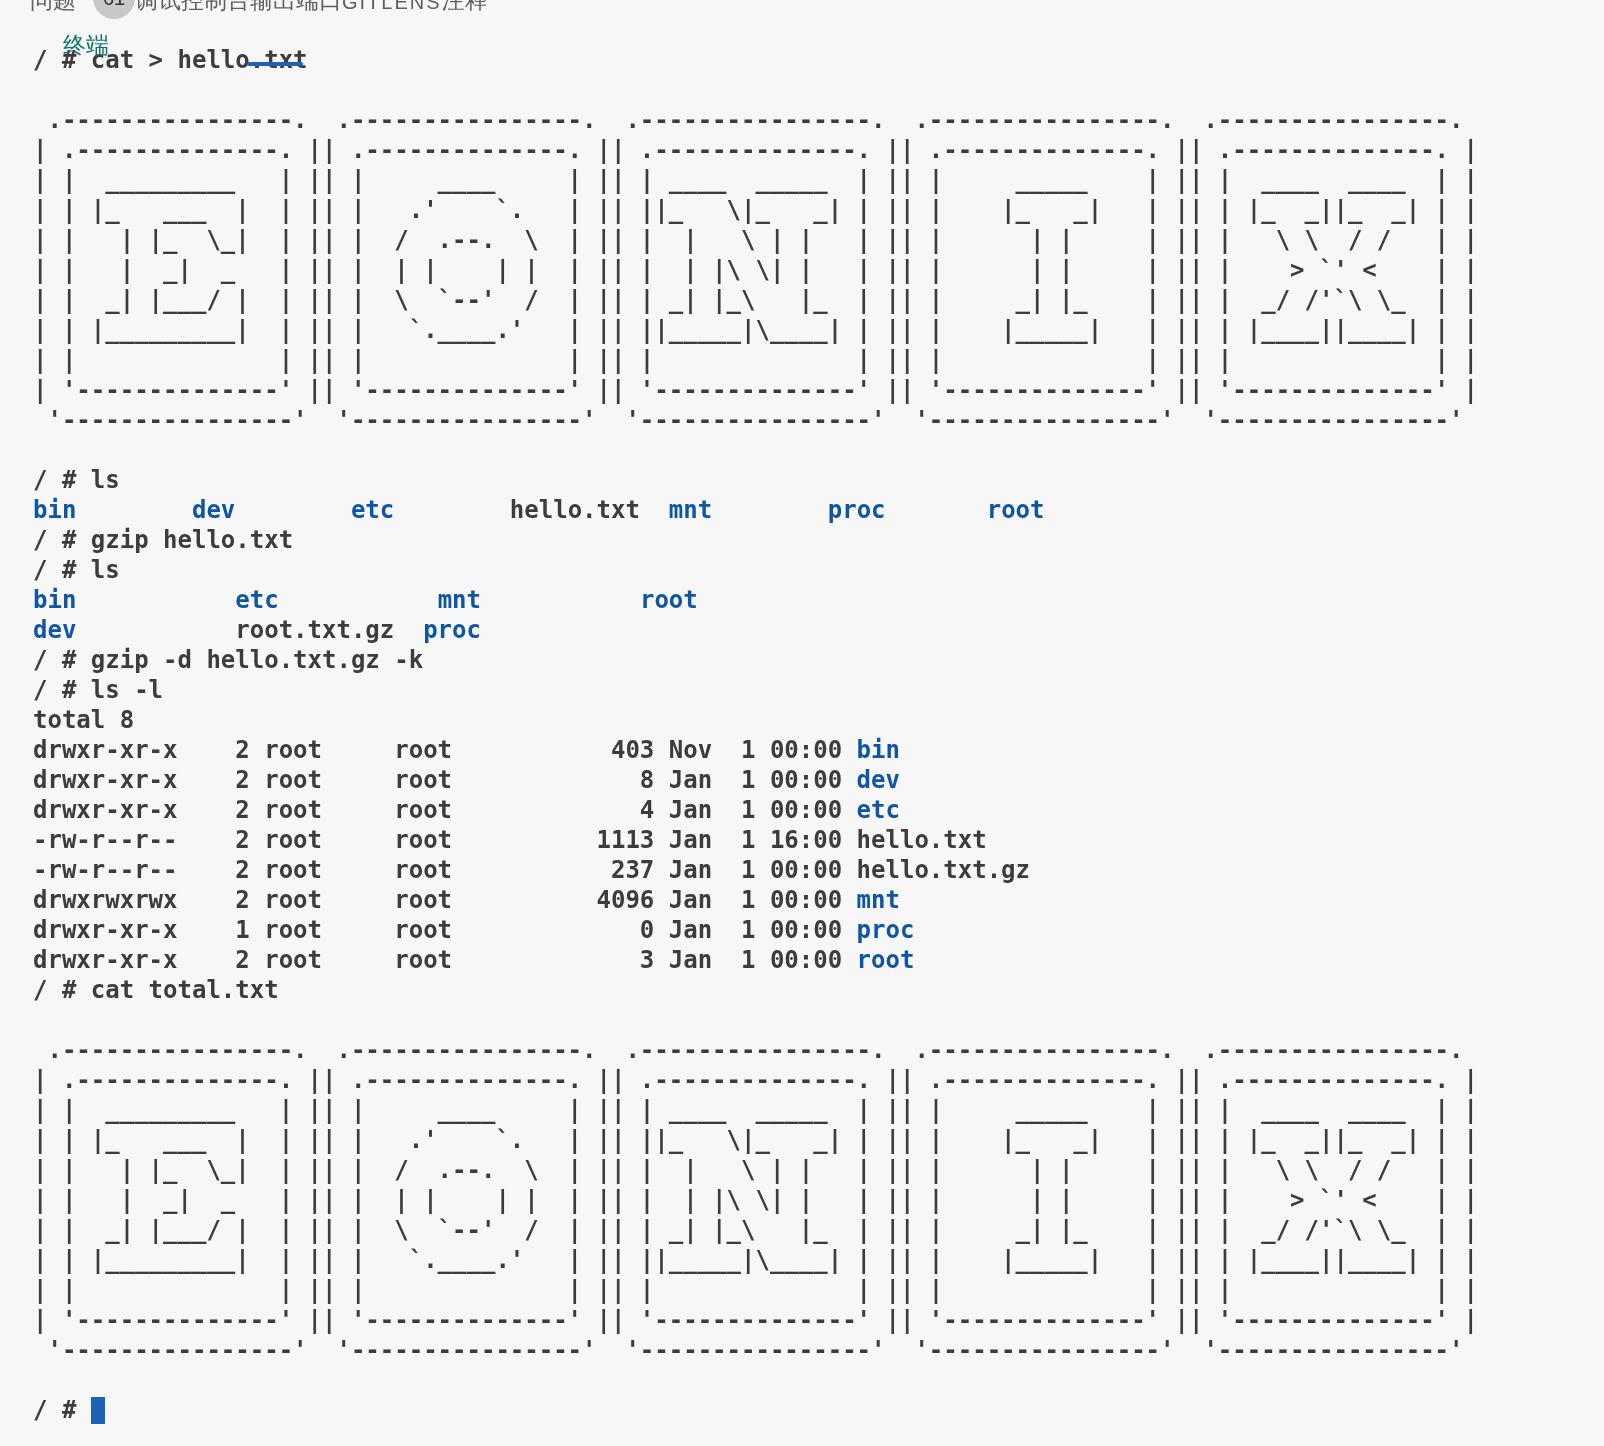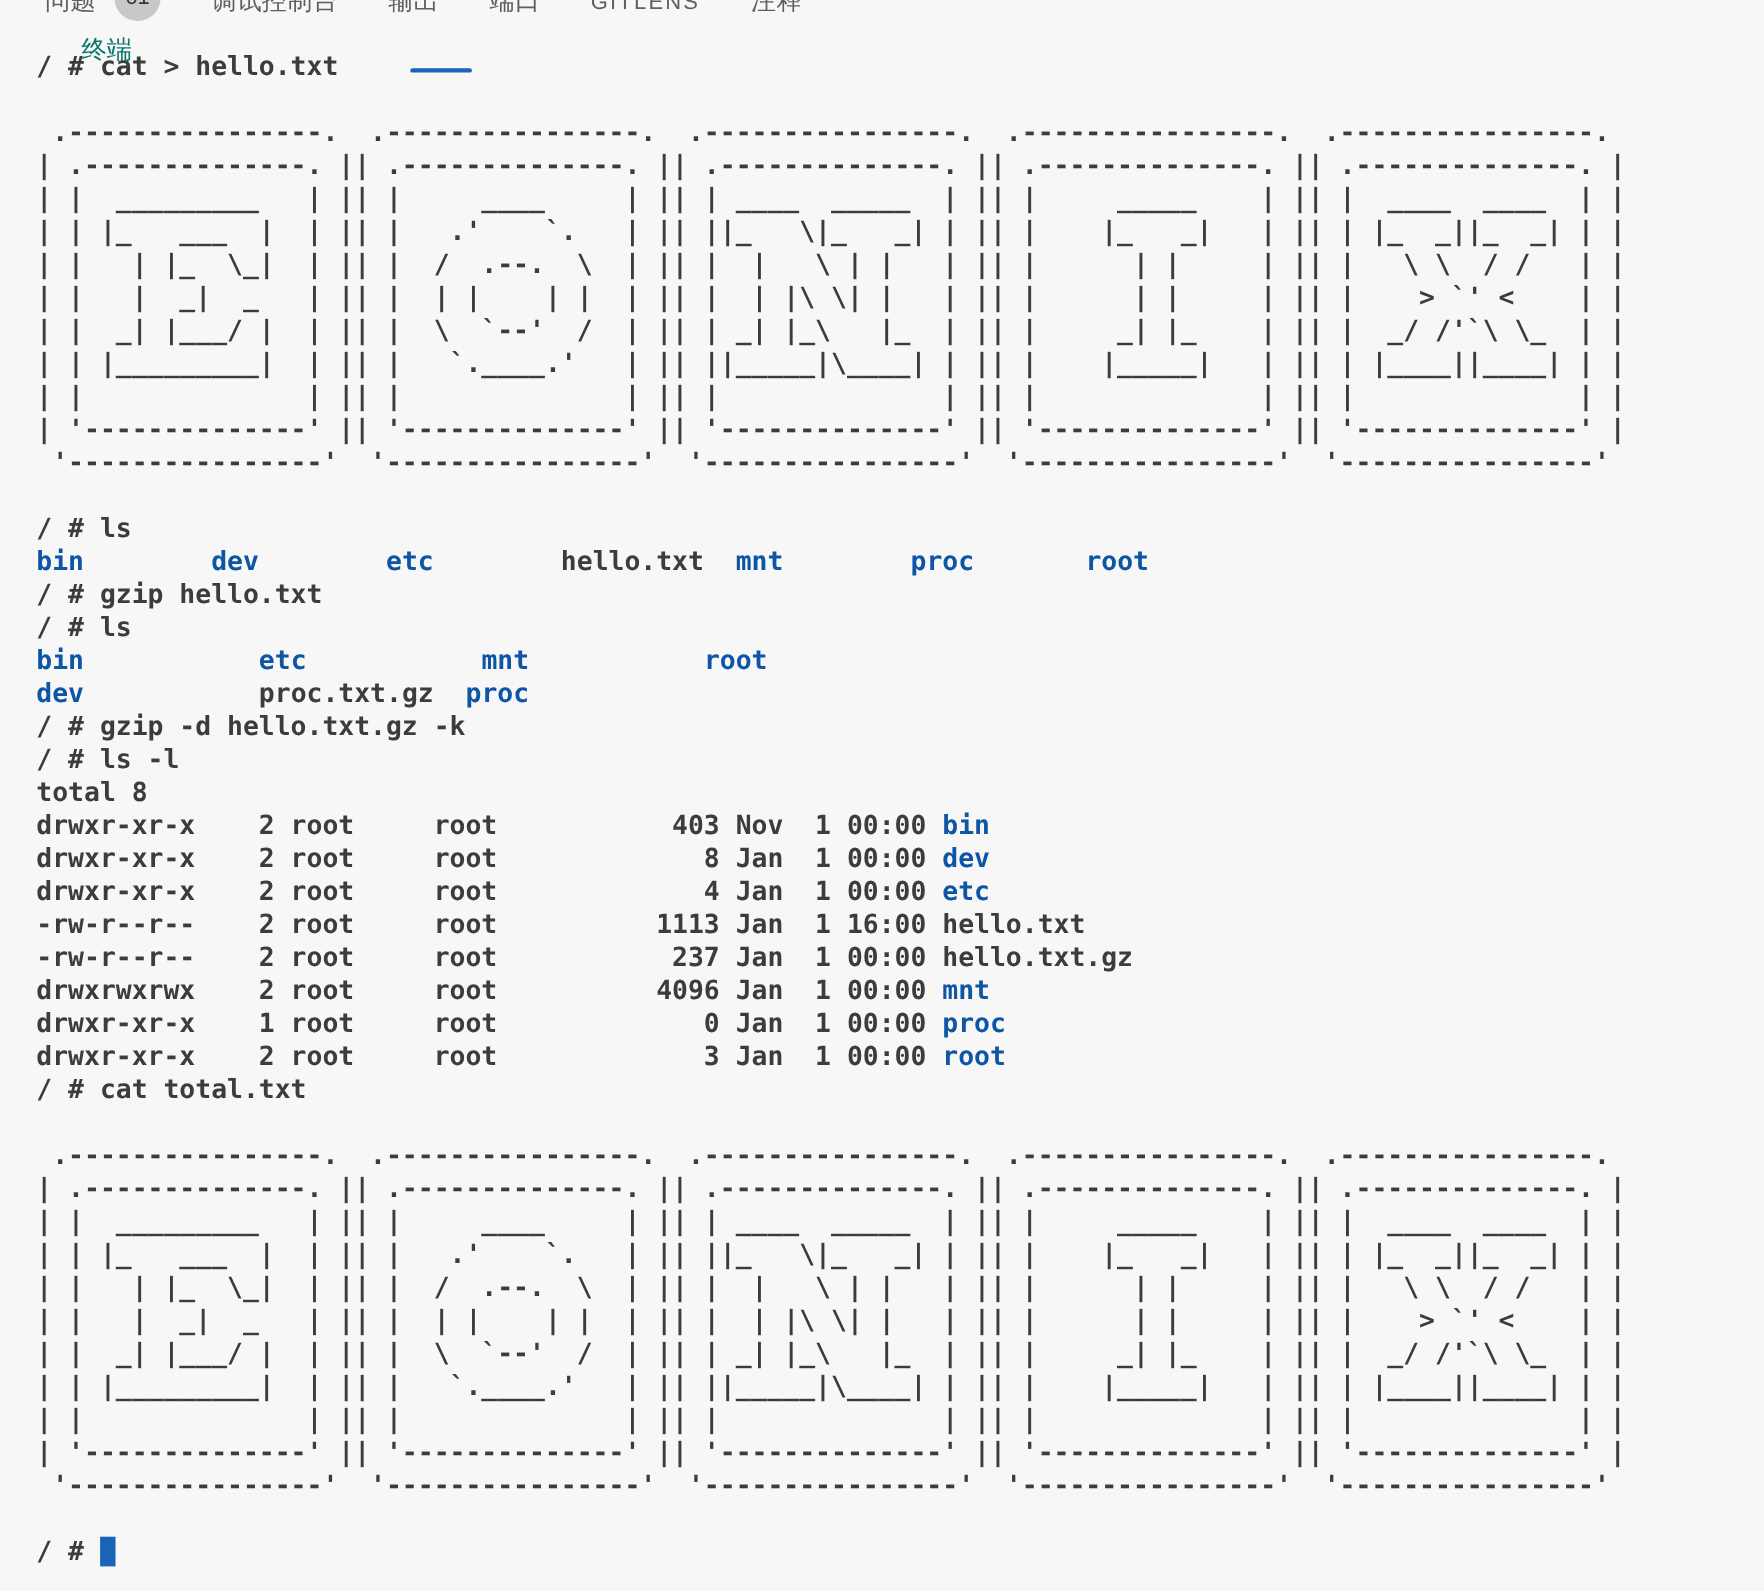--- a/index.html
+++ b/index.html
@@ -7,21 +7,21 @@
     --tabfg:#5f5f5f; --badgebg:#c8c8c8; --badgefg:#333333;
   }
   html,body{margin:0;padding:0;}
   body{
     width:1604px;height:1446px;overflow:hidden;background:var(--bg);
     font-family:"Liberation Sans",sans-serif;
   }
   
   .tabbar{
     position:absolute;top:0;left:30px;height:26px;
-    display:flex;gap:46px;align-items:flex-start;z-index:2;margin-left:11px;
+    display:flex;align-items:flex-start;z-index:2;
   }
   .tab{position:relative;display:flex;align-items:flex-start;cursor:pointer;}
   .tab-label{
     display:inline-block;font-size:23px;line-height:24px;
     transform:translateY(-12px);color:var(--tabfg);white-space:nowrap;
   }
   .tab.active .tab-label{color:#0f766e;}
   .tab.gitlens .tab-label{font-size:20px;letter-spacing:2px;transform:translateY(-10px);}
   .badge{
     width:42px;height:42px;border-radius:50%;
@@ -89,21 +89,21 @@
         <div class="t-line"><span class="seg-p">| | |_________|  | || |   `.____.'   | || ||_____|\____| | || |    |_____|   | || | |____||____| | |</span></div>
         <div class="t-line"><span class="seg-p">| |              | || |              | || |              | || |              | || |              | |</span></div>
         <div class="t-line"><span class="seg-p">| '--------------' || '--------------' || '--------------' || '--------------' || '--------------' |</span></div>
         <div class="t-line"><span class="seg-p"> '----------------'  '----------------'  '----------------'  '----------------'  '----------------' </span></div>
         <div class="t-line"><span class="seg-p"></span></div>
         <div class="t-line"><span class="seg-p">/ # ls</span></div>
         <div class="t-line"><span class="seg-d">bin</span><span class="seg-p">        </span><span class="seg-d">dev</span><span class="seg-p">        </span><span class="seg-d">etc</span><span class="seg-p">        </span><span class="seg-p">hello.txt</span><span class="seg-p">  </span><span class="seg-d">mnt</span><span class="seg-p">        </span><span class="seg-d">proc</span><span class="seg-p">       </span><span class="seg-d">root</span></div>
         <div class="t-line"><span class="seg-p">/ # gzip hello.txt</span></div>
         <div class="t-line"><span class="seg-p">/ # ls</span></div>
         <div class="t-line"><span class="seg-d">bin</span><span class="seg-p">           </span><span class="seg-d">etc</span><span class="seg-p">           </span><span class="seg-d">mnt</span><span class="seg-p">           </span><span class="seg-d">root</span></div>
-        <div class="t-line"><span class="seg-d">dev</span><span class="seg-p">           </span><span class="seg-p">proc.txt.gz</span><span class="seg-p">  </span><span class="seg-d">proc</span></div>
+        <div class="t-line"><span class="seg-d">dev</span><span class="seg-p">           </span><span class="seg-p">root.txt.gz</span><span class="seg-p">  </span><span class="seg-d">proc</span></div>
         <div class="t-line"><span class="seg-p">/ # gzip -d hello.txt.gz -k</span></div>
         <div class="t-line"><span class="seg-p">/ # ls -l</span></div>
         <div class="t-line"><span class="seg-p">total 8</span></div>
         <div class="t-line"><span class="seg-p">drwxr-xr-x    2 root     root           403 Nov  1 00:00 </span><span class="seg-d">bin</span></div>
         <div class="t-line"><span class="seg-p">drwxr-xr-x    2 root     root             8 Jan  1 00:00 </span><span class="seg-d">dev</span></div>
         <div class="t-line"><span class="seg-p">drwxr-xr-x    2 root     root             4 Jan  1 00:00 </span><span class="seg-d">etc</span></div>
         <div class="t-line"><span class="seg-p">-rw-r--r--    2 root     root          1113 Jan  1 16:00 hello.txt</span></div>
         <div class="t-line"><span class="seg-p">-rw-r--r--    2 root     root           237 Jan  1 00:00 hello.txt.gz</span></div>
         <div class="t-line"><span class="seg-p">drwxrwxrwx    2 root     root          4096 Jan  1 00:00 </span><span class="seg-d">mnt</span></div>
         <div class="t-line"><span class="seg-p">drwxr-xr-x    1 root     root             0 Jan  1 00:00 </span><span class="seg-d">proc</span></div>

